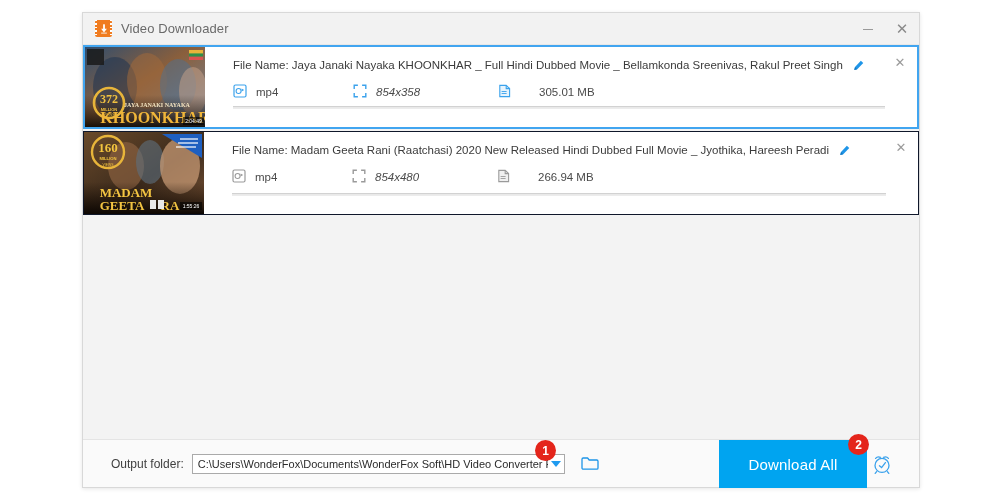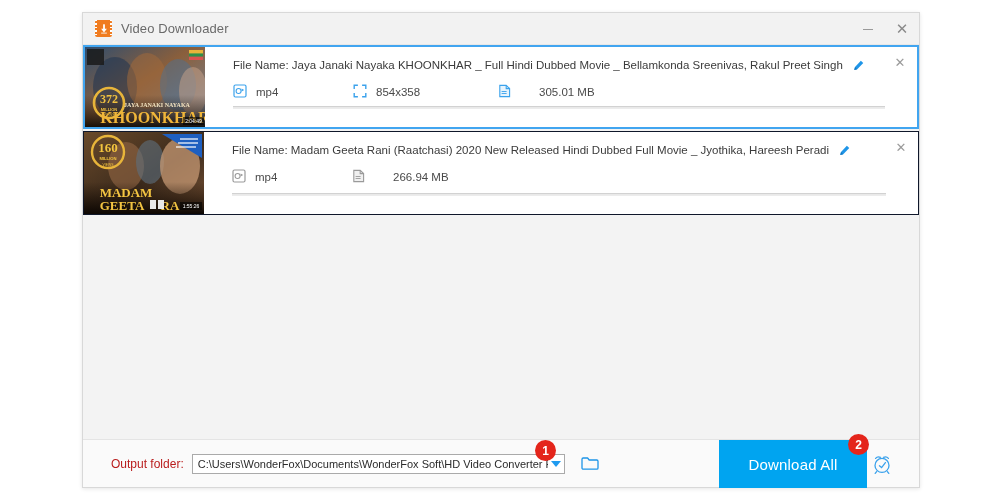--- a/index.html
+++ b/index.html
@@ -138,21 +138,21 @@
     margin-top: 13px;
     display: flex;
     align-items: center;
     font-size: 11.5px;
     color: #4a4a4a;
   }
   .meta .cell { display: flex; align-items: flex-end; }
   .meta .cell .mlbl { margin-left: 9px; }
   .meta .c1 { width: 120px; }
   .meta .c2 { width: 145px; }
-  .meta .c3 { width: 145px; }
+  .meta .c3 { width: 145px; font-style: italic; }
   .meta .c4 { width: 140px; gap: 18px; }
 
   .prog {
     position: absolute;
     left: 28px; right: 32px;
     bottom: 18px;
     height: 3px;
     background: #e9e9e9;
     border-top: 1px solid #d2d2d2;
     border-bottom: 1px solid #ececec;
@@ -172,21 +172,21 @@
     flex: 0 0 auto;
     background: #fafafa;
     border-top: 1px solid #e4e4e4;
     display: flex;
     align-items: center;
     position: relative;
   }
   .of-label {
     margin-left: 28px;
     font-size: 12px;
-    color: #b91c1c;
+    color: #404040;
   }
   .of-input {
     margin-left: 8px;
     width: 373px; height: 20px;
     background: #ffffff;
     border: 1px solid #aaaaaa;
     display: flex;
     align-items: center;
     position: relative;
   }
@@ -408,20 +408,31 @@
             </div>
             <div class="meta">
               <div class="cell c1">
                 <svg width="14" height="14" viewBox="0 0 14 14">
                   <rect x="1" y="1" width="12" height="12" rx="1.5" fill="none" stroke="#9a9a9a" stroke-width="1.2"></rect>
                   <circle cx="5.6" cy="7" r="2.5" fill="none" stroke="#9a9a9a" stroke-width="1.1"></circle>
                   <polygon points="8.6,4.6 11.2,6 8.6,7.4" fill="#9a9a9a"></polygon>
                 </svg>
                 <span class="mlbl">mp4</span>
               </div>
+              <div class="cell c3">
+                <svg width="14" height="14" viewBox="0 0 14 14">
+                  <g fill="none" stroke="#9a9a9a" stroke-width="1.4" stroke-linecap="square">
+                    <path d="M1.2 4.2 V1.2 H4.2"></path>
+                      <path d="M9.8 1.2 H12.8 V4.2"></path>
+                    <path d="M12.8 9.8 V12.8 H9.8"></path>
+                      <path d="M4.2 12.8 H1.2 V9.8"></path>
+                  </g>
+                </svg>
+                <span class="mlbl">854x480</span>
+              </div>
               <div class="cell c4">
                 <svg width="14" height="14" viewBox="0 0 14 14">
                   <path d="M1.8 1.4 H8.2 L11.6 4.6 V12.6 H1.8 Z" fill="#f0f0f0" stroke="#9a9a9a" stroke-width="1.1"></path>
                   <path d="M8.2 1.4 V4.6 H11.6" fill="none" stroke="#9a9a9a" stroke-width="1.1"></path>
                   <rect x="3.6" y="7" width="5" height="0.9" fill="#9a9a9a"></rect>
                   <rect x="3.6" y="9" width="5" height="0.9" fill="#9a9a9a"></rect>
                 </svg>
                 <span class="mlbl">266.94 MB</span>
               </div>
             </div>

